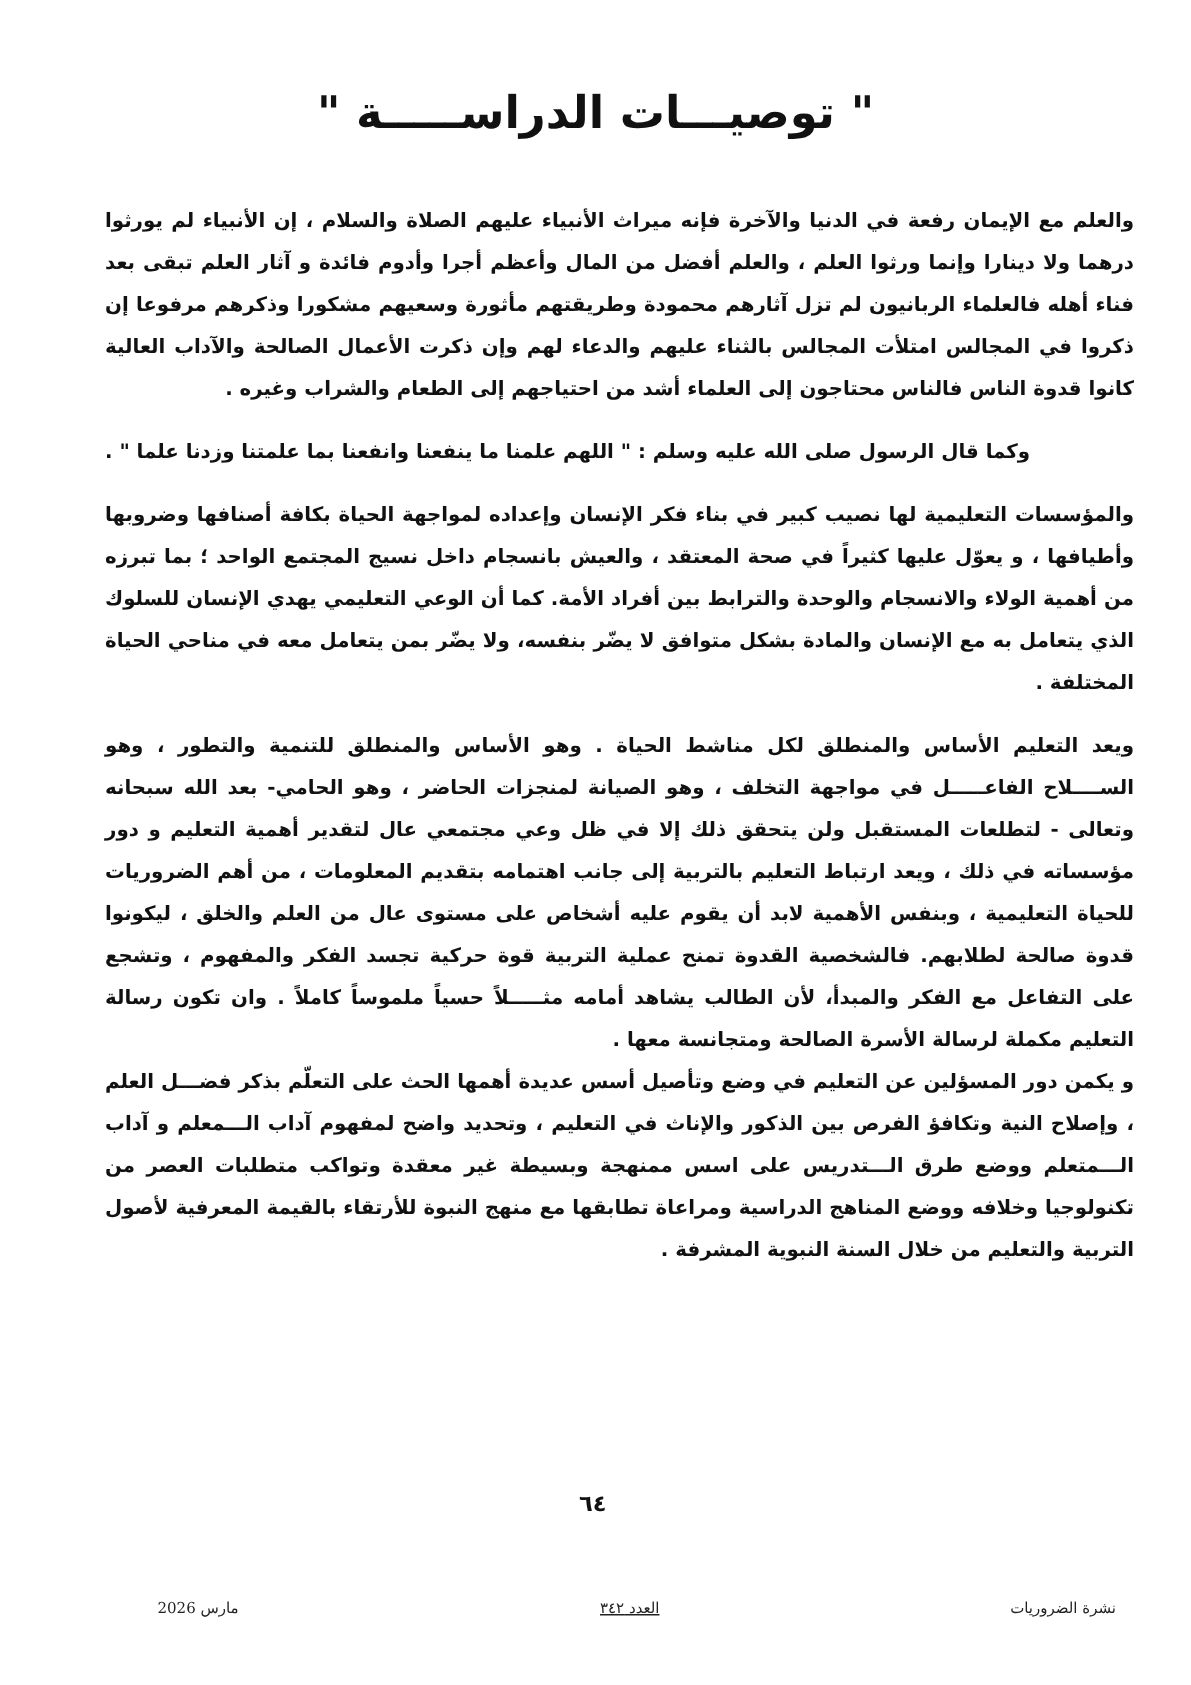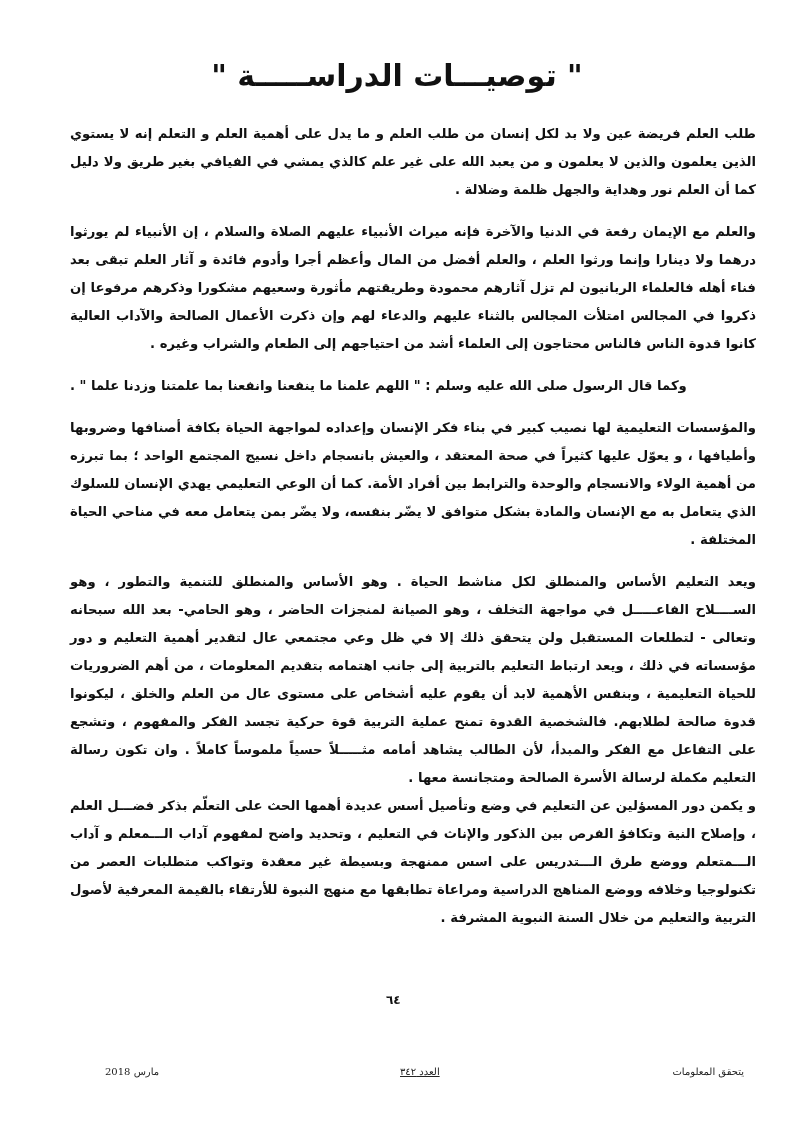--- a/index.html
+++ b/index.html
@@ -7,47 +7,46 @@
          font-family:"DejaVu Sans", "Liberation Sans", sans-serif; color:#111; }
   .page { position:absolute; left:0; top:0; width:794px; height:1123px; }
   .title { position:absolute; top:58px; left:0; width:794px; text-align:center;
            font-size:30px; font-weight:bold; letter-spacing:1px; direction:rtl;
            font-family:"DejaVu Sans", sans-serif; }
   .body { position:absolute; left:70px; right:38px; top:120px; direction:rtl;
           text-align:justify; font-weight:bold; font-size:13.2px; line-height:28px; }
   .para { margin:0; }
   .gap1 { height:14px; }
   .quote-line { text-align:left; padding-right:18px; }
-  .pagenum { position:absolute; top:993px; left:386px; font-size:12px; font-weight:bold; direction:rtl; }
+  .pagenum { position:absolute; top:993px; left:386px; font-size:15px; font-weight:bold; direction:rtl; }
   .footer { position:absolute; top:1066px; left:70px; right:50px; height:16px;
             font-size:10px; font-family:"DejaVu Serif", serif; color:#222; direction:rtl; }
   .f-right { position:absolute; right:0; top:0; }
   .f-mid { position:absolute; left:330px; top:0;text-decoration:underline; }
   .f-left { position:absolute; left:35px; top:0; }
 </style>
 </head>
 <body>
 
 <div class="page">
 
   <div class="title">" توصيـــات الدراســـــة "</div>
 
   <div class="body">
-    <p class="para">طلب العلم فريضة عين ولا بد لكل إنسان من طلب العلم و ما يدل على أهمية العلم و التعلم إنه لا يستوي الذين يعلمون والذين لا يعلمون و من يعبد الله على غير علم كالذي يمشي في الفيافي بغير طريق ولا دليل كما أن العلم نور وهداية والجهل ظلمة وضلالة .</p>
     <div class="gap1"></div>
     <p class="para">والعلم مع الإيمان رفعة في الدنيا والآخرة فإنه ميراث الأنبياء عليهم الصلاة والسلام ، إن الأنبياء لم يورثوا درهما ولا دينارا وإنما ورثوا العلم ، والعلم أفضل من المال وأعظم أجرا وأدوم فائدة و آثار العلم تبقى بعد فناء أهله فالعلماء الربانيون لم تزل آثارهم محمودة وطريقتهم مأثورة وسعيهم مشكورا وذكرهم مرفوعا إن ذكروا في المجالس امتلأت المجالس بالثناء عليهم والدعاء لهم وإن ذكرت الأعمال الصالحة والآداب العالية كانوا قدوة الناس فالناس محتاجون إلى العلماء أشد من احتياجهم إلى الطعام والشراب وغيره .</p>
     <div class="gap1"></div>
     <p class="para quote-line">وكما قال الرسول صلى الله عليه وسلم : " اللهم علمنا ما ينفعنا وانفعنا بما علمتنا وزدنا علما " .</p>
     <div class="gap1"></div>
     <p class="para">والمؤسسات التعليمية لها نصيب كبير في بناء فكر الإنسان وإعداده لمواجهة الحياة بكافة أصنافها وضروبها وأطيافها ، و يعوّل عليها كثيراً في صحة المعتقد ، والعيش بانسجام داخل نسيج المجتمع الواحد ؛ بما تبرزه من أهمية الولاء والانسجام والوحدة والترابط بين أفراد الأمة. كما أن الوعي التعليمي يهدي الإنسان للسلوك الذي يتعامل به مع الإنسان والمادة بشكل متوافق لا يضّر بنفسه، ولا يضّر بمن يتعامل معه في مناحي الحياة المختلفة .</p>
     <div class="gap1"></div>
     <p class="para">ويعد التعليم الأساس والمنطلق لكل مناشط الحياة . وهو الأساس والمنطلق للتنمية والتطور ، وهو الســــلاح الفاعـــــل في مواجهة التخلف ، وهو الصيانة لمنجزات الحاضر ، وهو الحامي- بعد الله سبحانه وتعالى - لتطلعات المستقبل ولن يتحقق ذلك إلا في ظل وعي مجتمعي عال لتقدير أهمية التعليم و دور مؤسساته في ذلك ، ويعد ارتباط التعليم بالتربية إلى جانب اهتمامه بتقديم المعلومات ، من أهم الضروريات للحياة التعليمية ، وبنفس الأهمية لابد أن يقوم عليه أشخاص على مستوى عال من العلم والخلق ، ليكونوا قدوة صالحة لطلابهم. فالشخصية القدوة تمنح عملية التربية قوة حركية تجسد الفكر والمفهوم ، وتشجع على التفاعل مع الفكر والمبدأ، لأن الطالب يشاهد أمامه مثـــــلاً حسياً ملموساً كاملاً . وان تكون رسالة التعليم مكملة لرسالة الأسرة الصالحة ومتجانسة معها .</p>
     <p class="para">و يكمن دور المسؤلين عن التعليم في وضع وتأصيل أسس عديدة أهمها الحث على التعلّم بذكر فضـــل العلم ، وإصلاح النية وتكافؤ الفرص بين الذكور والإناث في التعليم ، وتحديد واضح لمفهوم آداب الـــمعلم و آداب الـــمتعلم ووضع طرق الـــتدريس على اسس ممنهجة وبسيطة غير معقدة وتواكب متطلبات العصر من تكنولوجيا وخلافه ووضع المناهج الدراسية ومراعاة تطابقها مع منهج النبوة للأرتقاء بالقيمة المعرفية لأصول التربية والتعليم من خلال السنة النبوية المشرفة .</p>
   </div>
 
   <div class="pagenum">٦٤</div>
 
   <div class="footer">
-    <span class="f-right">يتحقق المعلومات</span>
+    <span class="f-right">نشرة الضروريات</span>
     <span class="f-mid">العدد ٣٤٢</span>
-    <span class="f-left">مارس 2018</span>
+    <span class="f-left">مارس 2026</span>
   </div>
 </div>
 
 </body></html>

